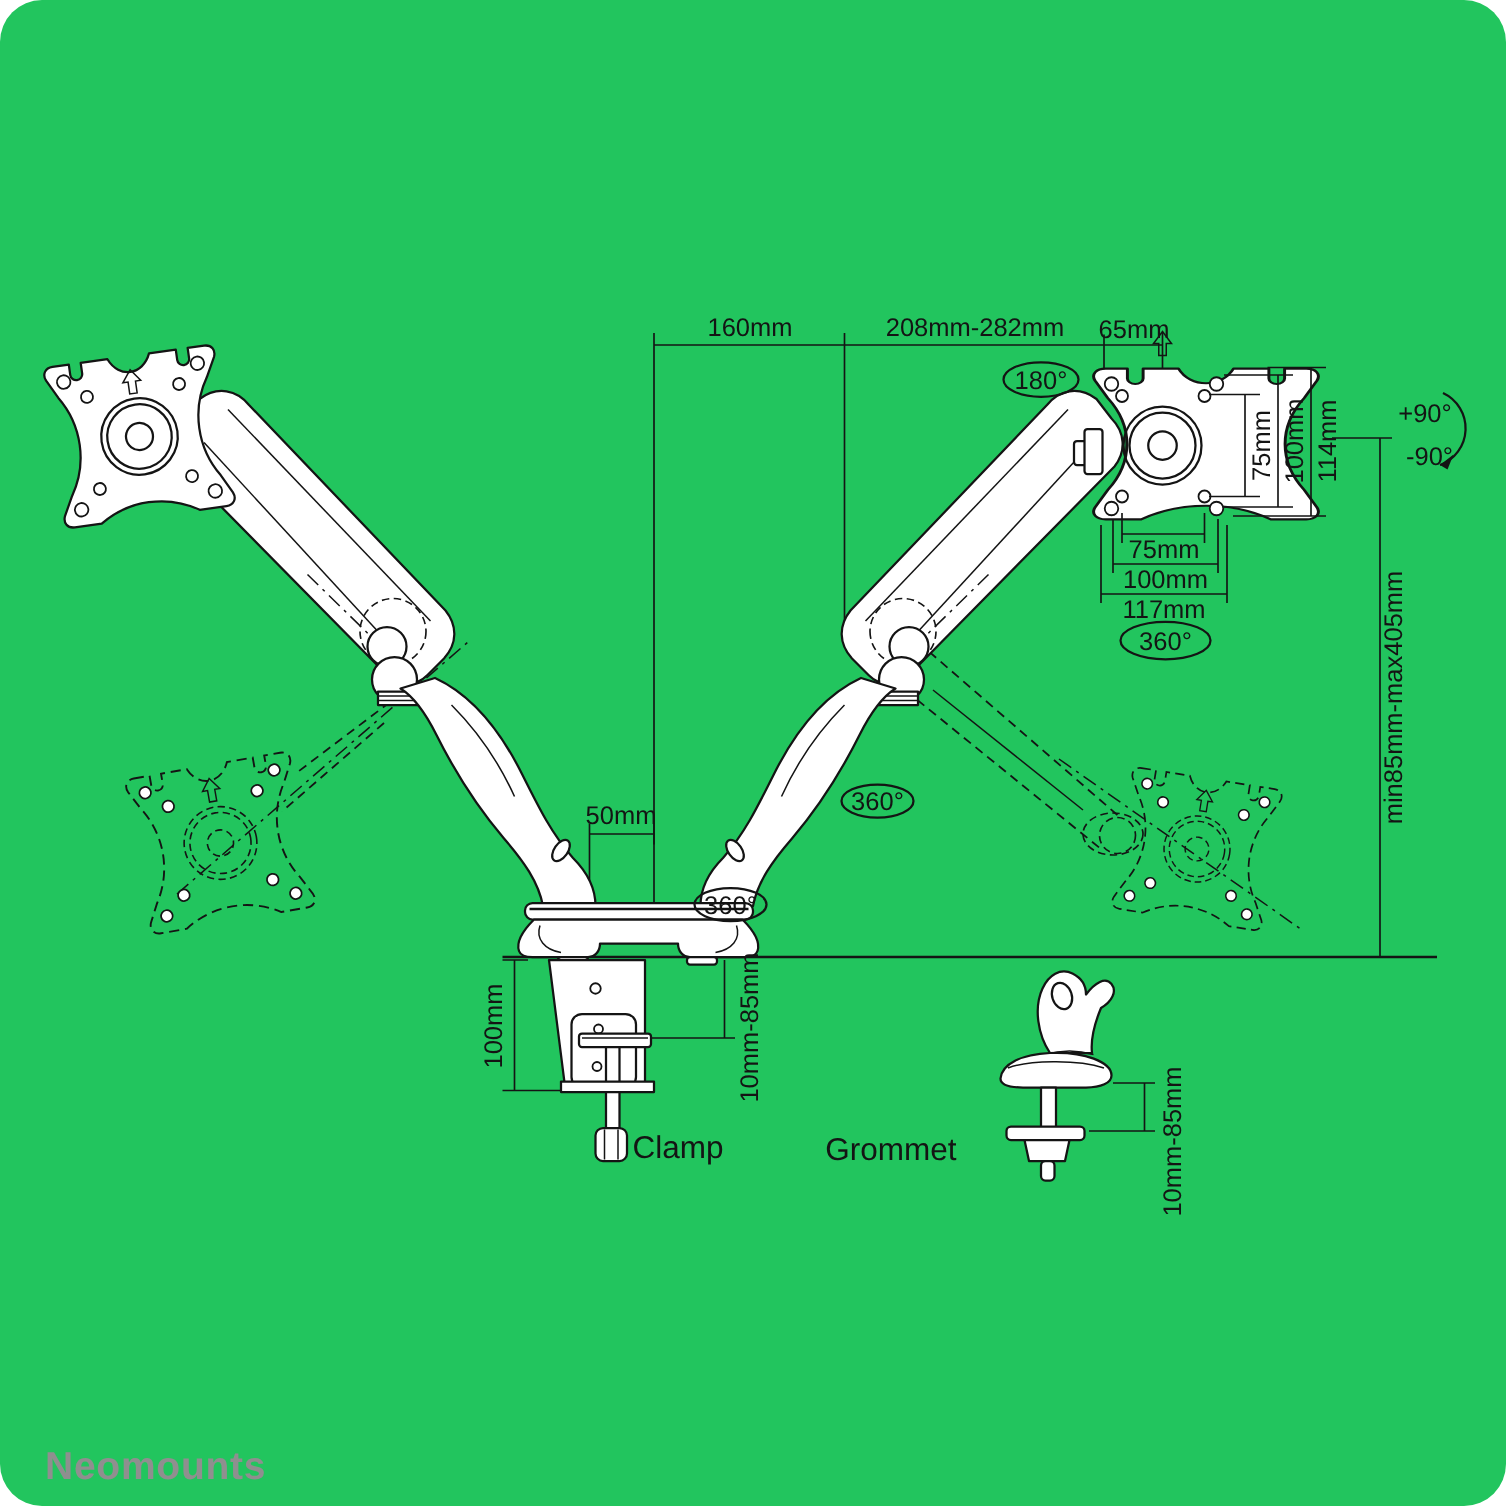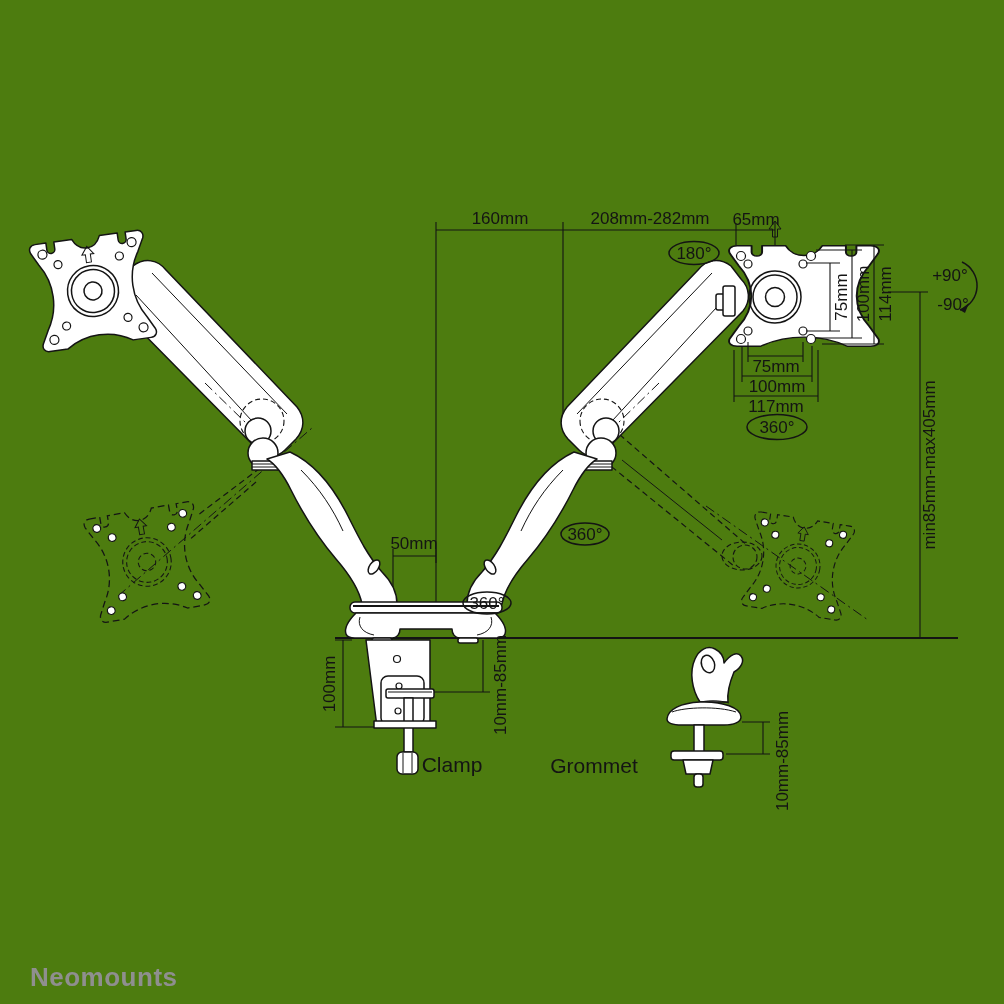--- a/index.html
+++ b/index.html
@@ -1,16 +1,16 @@
 <!DOCTYPE html>
 <html><head>
 <meta charset="utf-8">
 <style>
   html,body{margin:0;padding:0;background:#ffffff;}
-  .canvas{position:relative;width:1004px;height:1004px;background:#4d7c0f;overflow:hidden;}
+  .canvas{position:relative;width:1004px;height:1004px;background:#22c55e;overflow:hidden;border-radius:28px;}
   svg{display:block;}
   .s{fill:#fff;stroke:#141414;stroke-width:1.5;stroke-linejoin:round;}
   .n{fill:none;stroke:#141414;stroke-width:1.5;stroke-linejoin:round;}
   .t{fill:none;stroke:#141414;stroke-width:1;}
   .d{fill:none;stroke:#141414;stroke-width:1.1;}
   .d2{fill:none;stroke:#141414;stroke-width:1.8;}
   .dash{fill:none;stroke:#141414;stroke-width:1.2;stroke-dasharray:6 4;}
   .sd{fill:none;stroke:#141414;stroke-width:1.3;stroke-dasharray:7 4;}
   .dashc{fill:none;stroke:#141414;stroke-width:1.1;stroke-dasharray:5 3;}
   .dashdot{fill:none;stroke:#141414;stroke-width:1;stroke-dasharray:10 4 2 4;}

